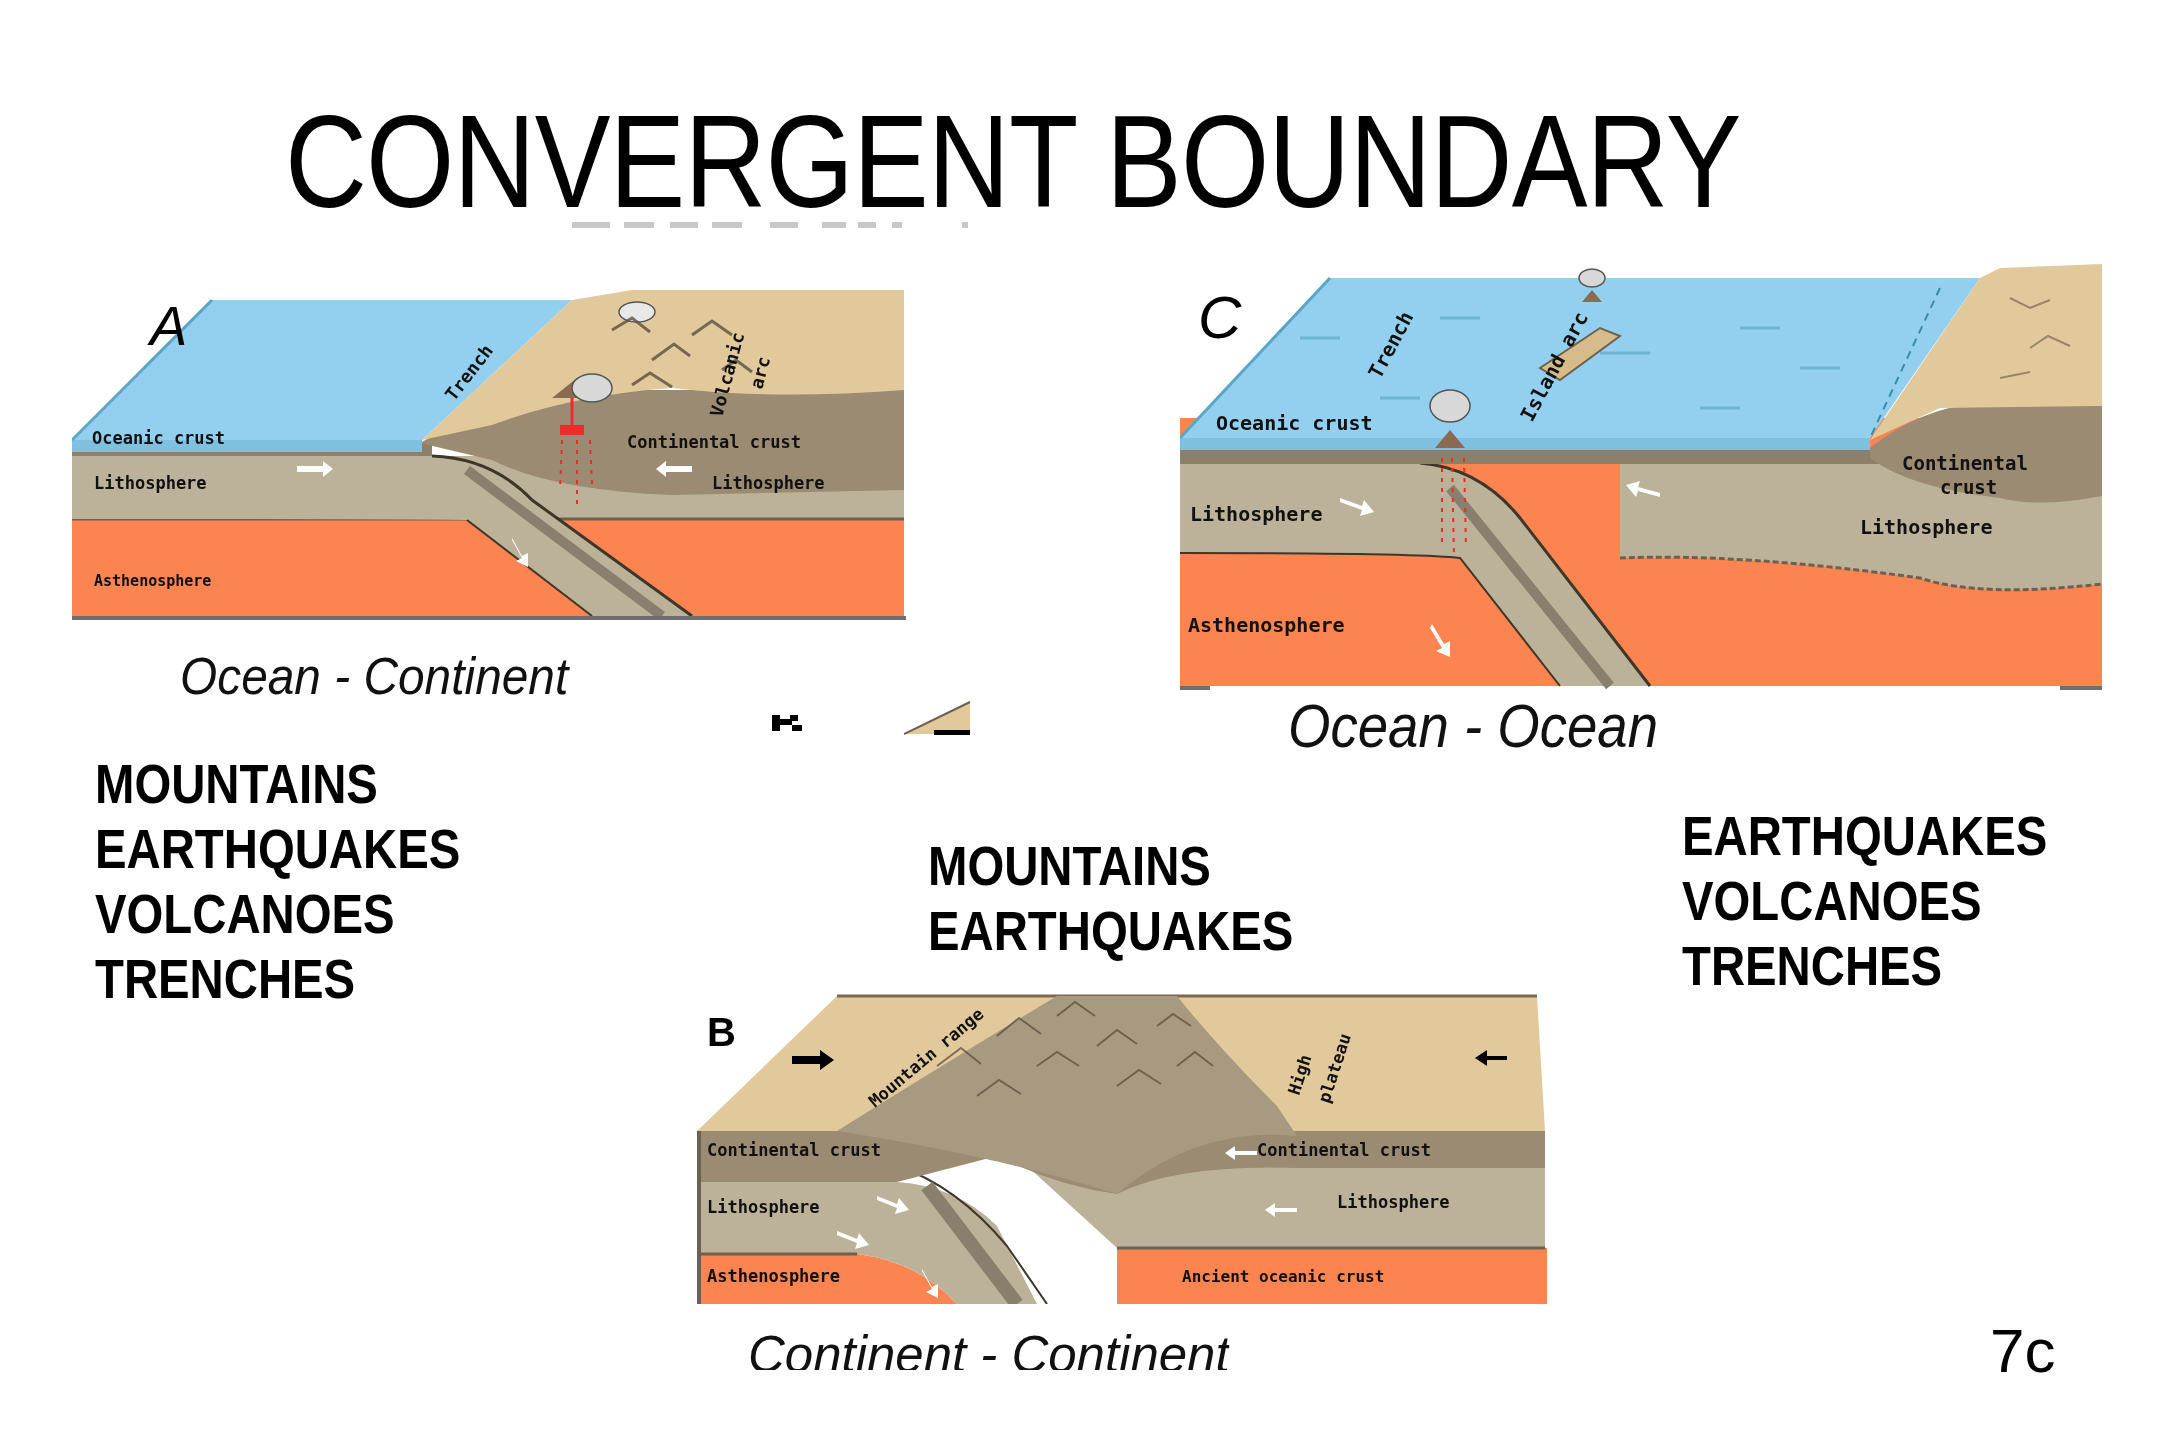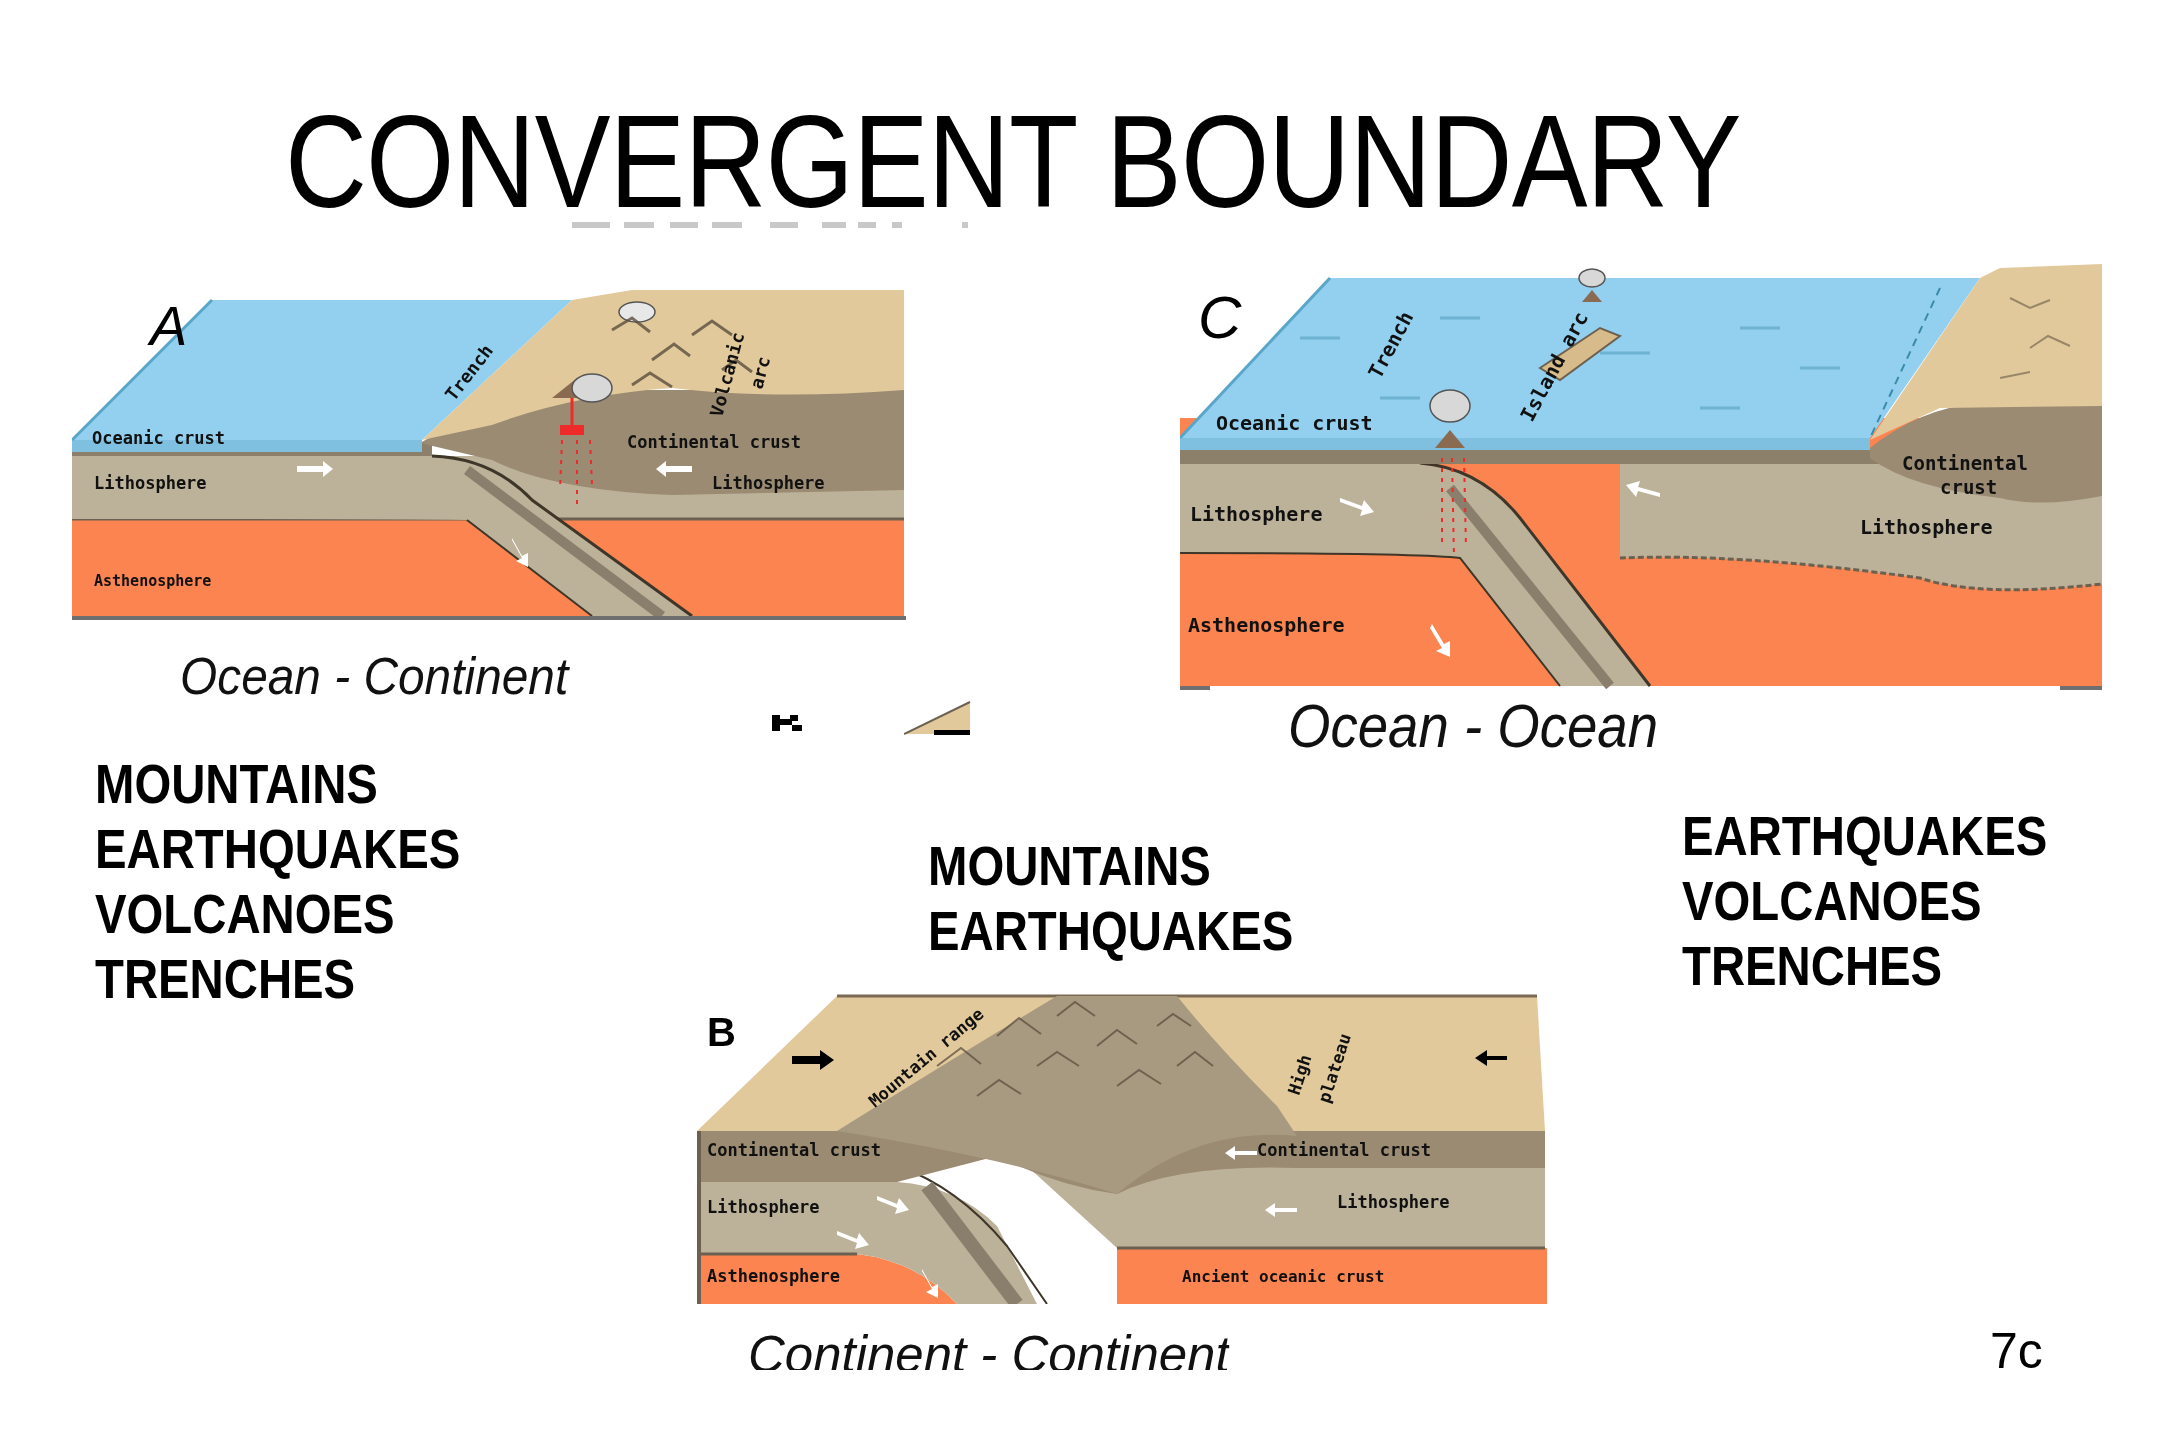--- a/index.html
+++ b/index.html
@@ -10,21 +10,21 @@
   .ghost-bar span{position:absolute;top:0;height:6px;background:#c8c8c8;}
   .caption{font-style:italic;font-weight:normal;white-space:nowrap;transform-origin:0 0;color:#111;}
   .cap-a{left:180px;top:646px;font-size:52px;transform:scaleX(0.92);}
   .cap-c{left:1288px;top:690px;font-size:62px;transform:scaleX(0.88);}
   .cap-b{left:748px;top:1326px;font-size:52px;transform:scaleX(0.98);height:44px;overflow:hidden;line-height:56px;}
   .list{font-weight:bold;white-space:nowrap;transform-origin:0 0;transform:scaleX(0.86);font-size:55px;line-height:65px;}
   .list div{height:65px;}
   .list-left{left:95px;top:752px;}
   .list-mid{left:928px;top:834px;}
   .list-right{left:1682px;top:804px;}
-  .page-num{left:1990px;top:1326px;font-size:50px;line-height:50px;}
+  .page-num{left:1990px;top:1326px;font-size:62px;line-height:50px;}
   .diagram{position:absolute;}
   .diagram svg{display:block;}
   .artifact-k{left:772px;top:713px;width:34px;height:20px;}
   .artifact-tri{left:904px;top:700px;width:70px;height:36px;}
 </style>
 </head>
 <body>
 
 <div class="abs title">CONVERGENT BOUNDARY</div>
 <div class="abs ghost-bar">

